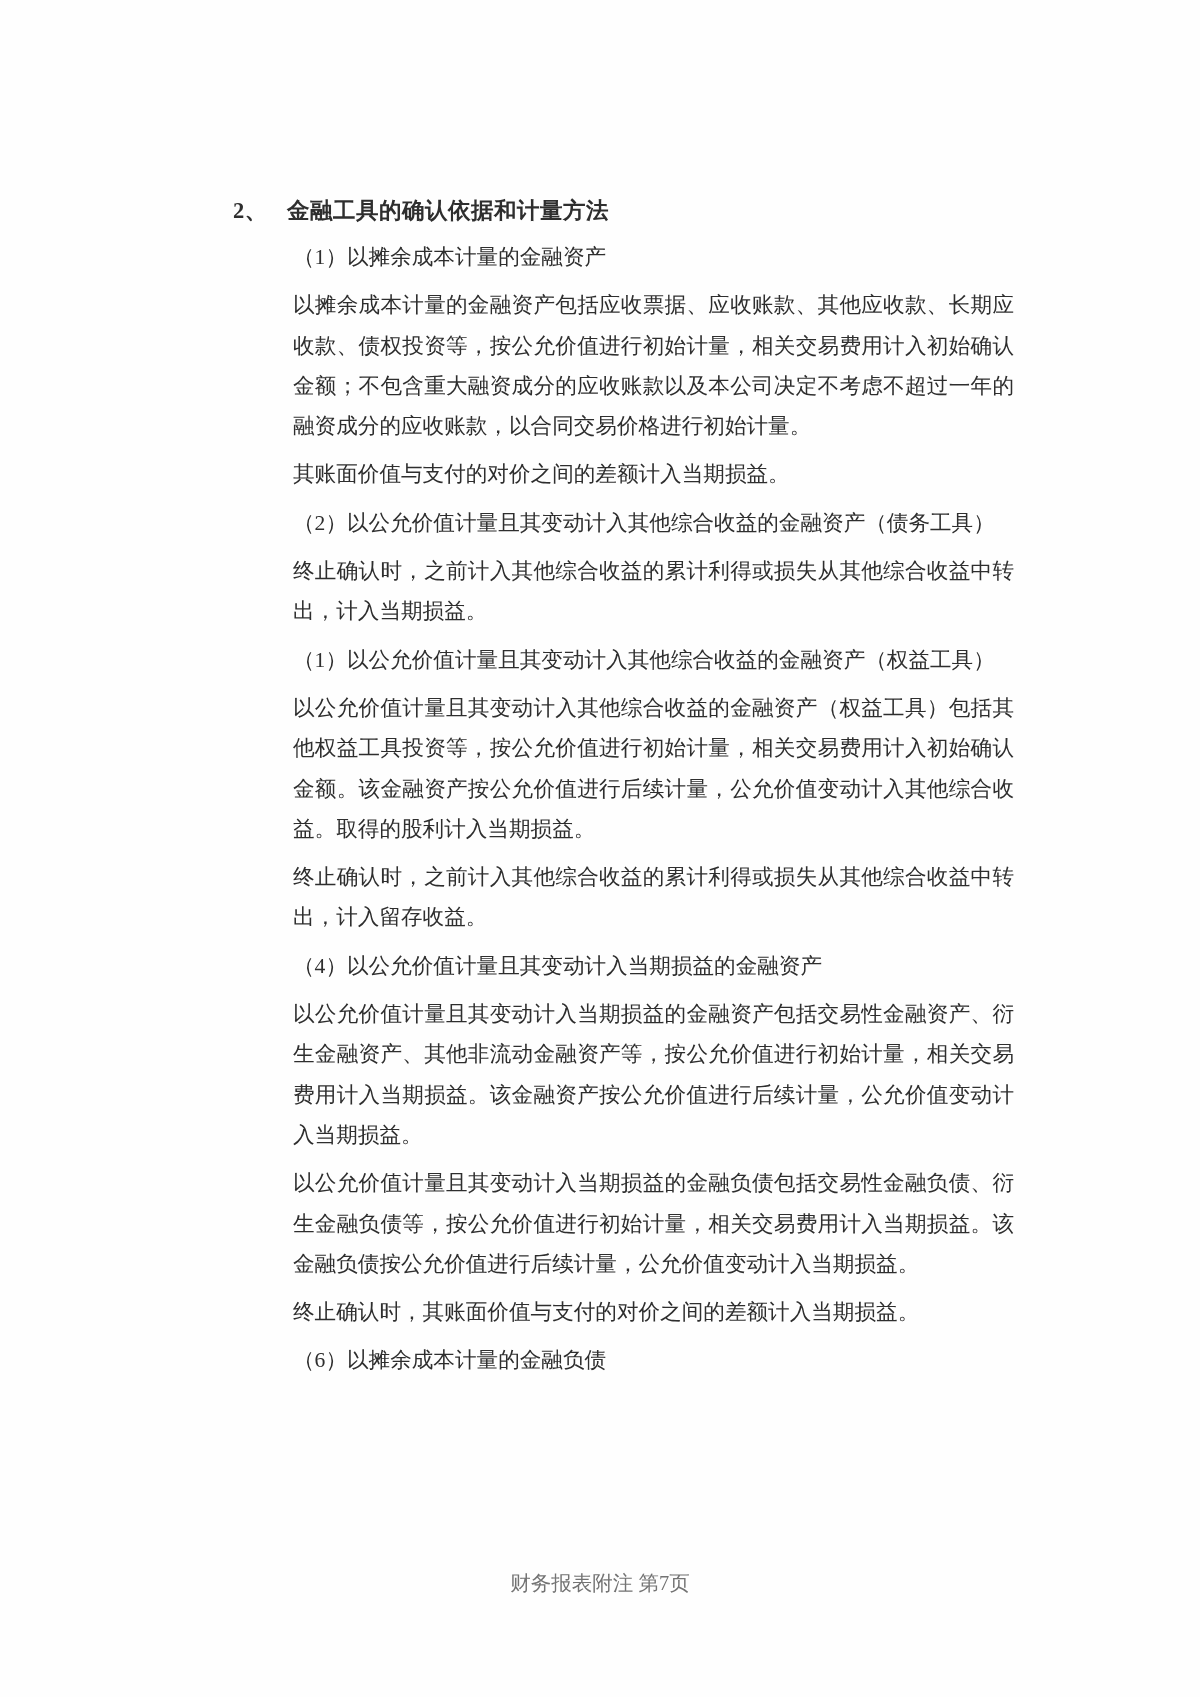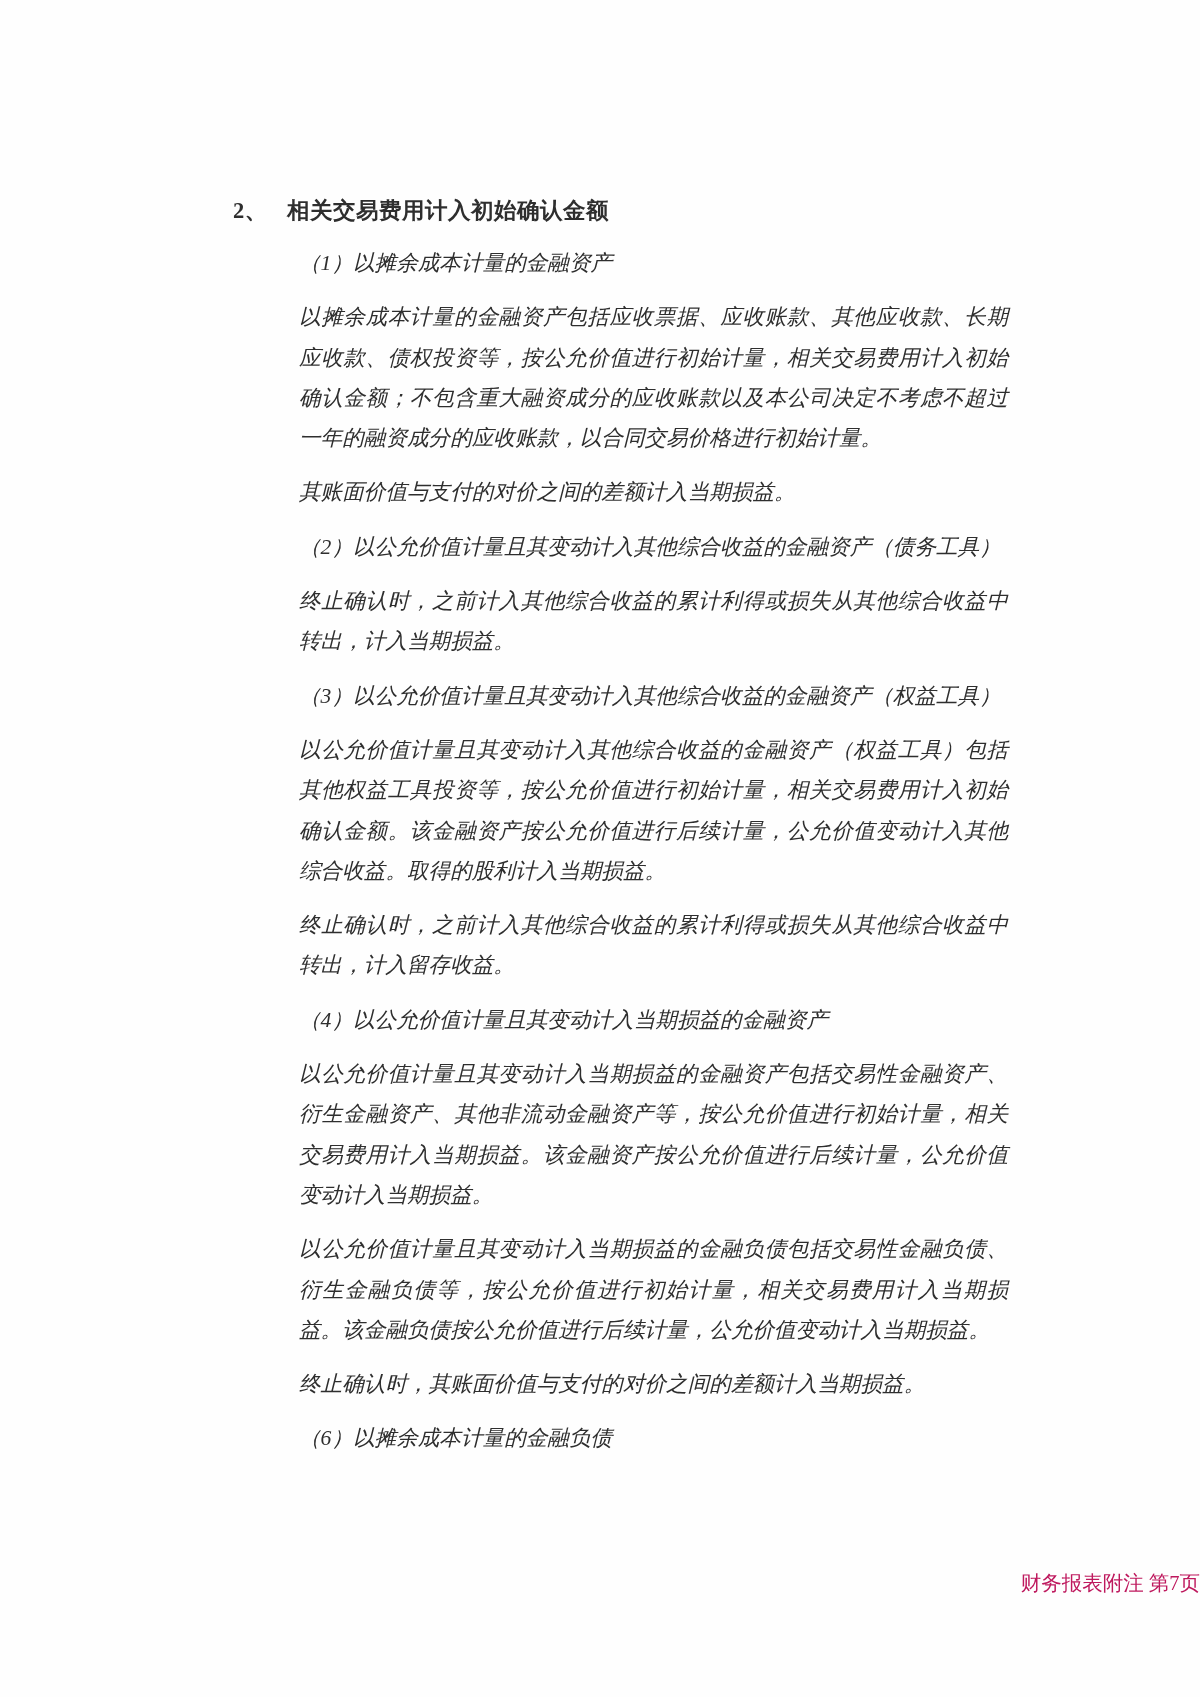--- a/index.html
+++ b/index.html
@@ -33,56 +33,55 @@
   }
   .body-block {
     position: absolute;
     left: 285px;
     top: 229px;
     width: 737px;
     font-size: 21.6px;
     line-height: 40.3px;
   }
   .para {
-    margin: 14px;
+    margin: 8px;
     text-align: justify;
     text-justify: inter-ideograph;
-    font-style: italic;
   }
   .para.subheading {
     text-align: left;
   }
   .page-footer {
     position: absolute;
     left: 0;
     top: 1563px;
     width: 1200px;
-    text-align: right;
+    text-align: center;
     font-size: 20.5px;
     line-height: 40px;
-    color: #be185d;
+    color: #737373;
   }
 </style>
 </head>
 <body>
 
 <div class="page">
 
   <div class="heading-row">
     <span class="heading-num">2、</span>
-    <span class="heading-title">相关交易费用计入初始确认金额</span>
+    <span class="heading-title">金融工具的确认依据和计量方法</span>
   </div>
 
   <div class="body-block">
       <div class="para subheading">（1）以摊余成本计量的金融资产</div>
       <div class="para body">以摊余成本计量的金融资产包括应收票据、应收账款、其他应收款、长期应收款、债权投资等，按公允价值进行初始计量，相关交易费用计入初始确认金额；不包含重大融资成分的应收账款以及本公司决定不考虑不超过一年的融资成分的应收账款，以合同交易价格进行初始计量。</div>
       <div class="para body">其账面价值与支付的对价之间的差额计入当期损益。</div>
       <div class="para subheading">（2）以公允价值计量且其变动计入其他综合收益的金融资产（债务工具）</div>
       <div class="para body">终止确认时，之前计入其他综合收益的累计利得或损失从其他综合收益中转出，计入当期损益。</div>
-      <div class="para subheading">（3）以公允价值计量且其变动计入其他综合收益的金融资产（权益工具）</div>
+      <div class="para subheading">（1）以公允价值计量且其变动计入其他综合收益的金融资产（权益工具）</div>
       <div class="para body">以公允价值计量且其变动计入其他综合收益的金融资产（权益工具）包括其他权益工具投资等，按公允价值进行初始计量，相关交易费用计入初始确认金额。该金融资产按公允价值进行后续计量，公允价值变动计入其他综合收益。取得的股利计入当期损益。</div>
       <div class="para body">终止确认时，之前计入其他综合收益的累计利得或损失从其他综合收益中转出，计入留存收益。</div>
       <div class="para subheading">（4）以公允价值计量且其变动计入当期损益的金融资产</div>
       <div class="para body">以公允价值计量且其变动计入当期损益的金融资产包括交易性金融资产、衍生金融资产、其他非流动金融资产等，按公允价值进行初始计量，相关交易费用计入当期损益。该金融资产按公允价值进行后续计量，公允价值变动计入当期损益。</div>
       <div class="para body">以公允价值计量且其变动计入当期损益的金融负债包括交易性金融负债、衍生金融负债等，按公允价值进行初始计量，相关交易费用计入当期损益。该金融负债按公允价值进行后续计量，公允价值变动计入当期损益。</div>
       <div class="para body">终止确认时，其账面价值与支付的对价之间的差额计入当期损益。</div>
       <div class="para subheading">（6）以摊余成本计量的金融负债</div>
     </div>
 
   <div class="page-footer">财务报表附注 第7页</div>

